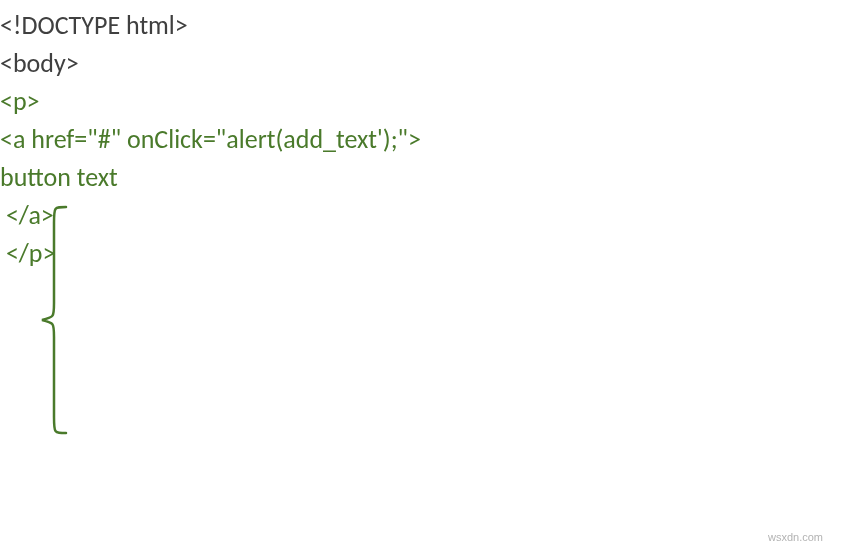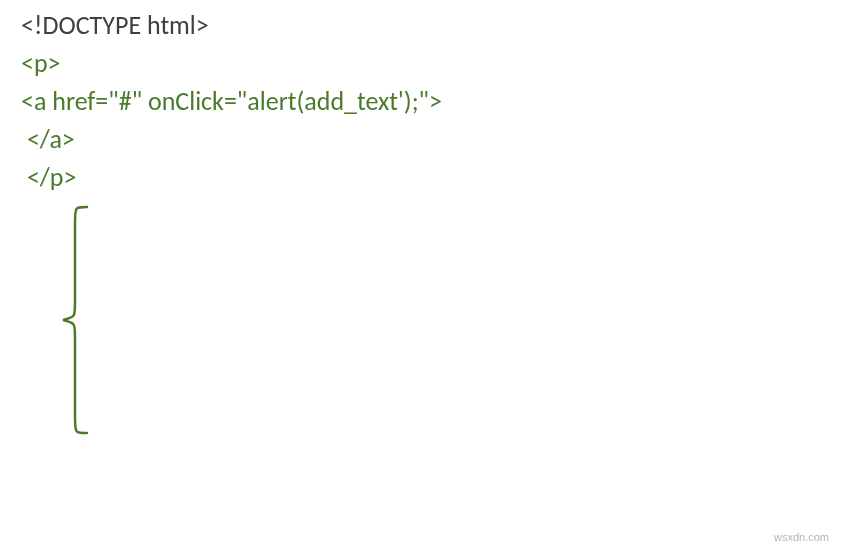--- a/index.html
+++ b/index.html
@@ -9,55 +9,56 @@
     font-family: Calibri, "Segoe UI", Arial, sans-serif;
     width: 849px;
     height: 547px;
     position: relative;
     overflow: hidden;
   }
   .container {
     position: relative;
     padding-top: 6px;
     box-sizing: border-box;
-    margin-left: 21px;
   }
   .code-line {
     font-size: 26px;
     line-height: 38px;
     color: #404040;
     white-space: pre;
   }
   .highlight {
     color: #4a7a2b;
   }
   .bracket {
     position: absolute;
     left: 38px;
     top: 205px;
     width: 30px;
     height: 230px;
     pointer-events: none;
   }
   .watermark {
     position: absolute;
-    right: 20px;
+    right: 26px;
     bottom: 4px;
     font-size: 11px;
     color: #b3b3b3;
     font-family: Arial, sans-serif;
   }
 </style>
 </head>
 <body>
 
 <div class="container">
   <div class="code-line">&lt;!DOCTYPE html&gt;</div>
+  <div class="code-line">&lt;body&gt;</div>
   <div class="code-line highlight">&lt;p&gt;</div>
   <div class="code-line highlight">&lt;a href="#" onClick="alert(add_text');"&gt;</div>
+  <div class="code-line highlight">button text</div>
   <div class="code-line highlight"> &lt;/a&gt;</div>
   <div class="code-line highlight"> &lt;/p&gt;</div>
 
   <svg class="bracket" viewBox="0 0 30 230" preserveAspectRatio="none">
     <path d="
       M 28 2
       C 16 2, 16 2, 16 18
       L 16 98
       C 16 112, 16 112, 4 115
       C 16 118, 16 118, 16 132

